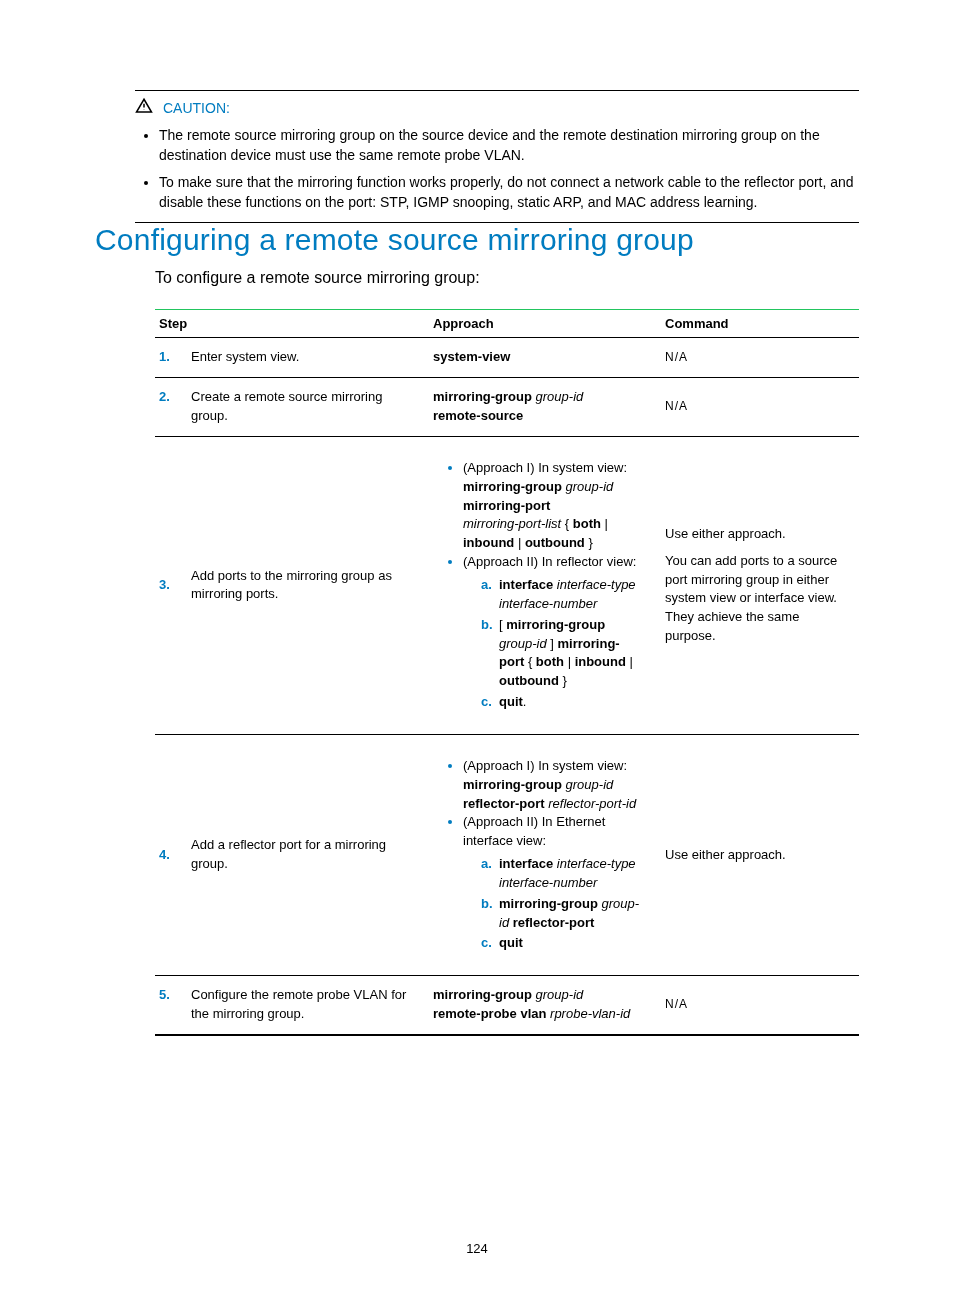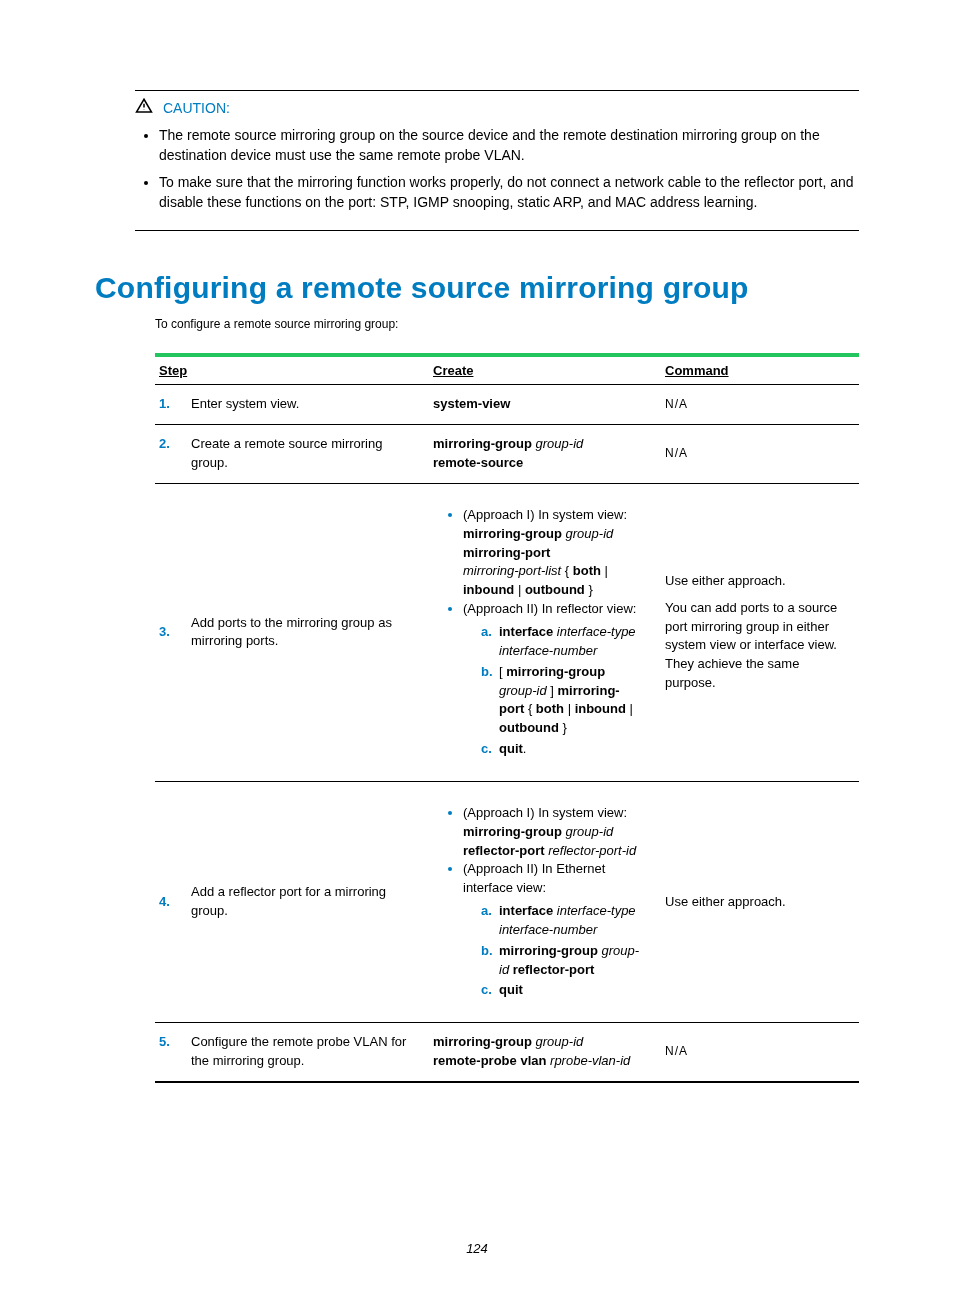--- a/index.html
+++ b/index.html
@@ -14,23 +14,22 @@
     width: 954px;
     margin: 0 auto;
     padding: 90px 95px 40px 95px;
     box-sizing: border-box;
     position: relative;
     min-height: 1296px;
   }
   .caution-box {
     border-top: 1px solid #000;
     border-bottom: 1px solid #000;
-    padding: 6px 0 14px 0;
+    padding: 6px 0 6px 0;
     margin-left: 40px;
-    margin-bottom: 40px;
   }
   .caution-header {
     display: flex;
     align-items: center;
     gap: 10px;
     color: #007cc0;
     font-size: 14px;
     margin-bottom: 4px;
   }
   .caution-header svg {
@@ -44,43 +43,42 @@
     margin: 0;
     padding-left: 24px;
     list-style: disc;
   }
   .caution-list li {
     padding: 4px 0;
     line-height: 1.4;
   }
   h2.section-title {
     color: #007cc0;
-    font-weight: 700;
+    font-weight: 400;
     font-size: 30px;
     margin: 0 0 12px 0;
     letter-spacing: 0.2px;
   }
   .intro-text {
     margin-left: 60px;
     margin-bottom: 22px;
-    font-size: 12px;
+    font-size: 16px;
   }
   table.steps {
     width: calc(100% - 60px);
     margin-left: 60px;
     border-collapse: collapse;
     font-size: 13px;
   }
   table.steps thead th {
     text-align: left;
     font-weight: bold;
-    border-top: 4px solid #22c55e;
+    border-top: 1px solid #22c55e;
     border-bottom: 1px solid #000;
     padding: 6px 8px 6px 4px;
-    text-decoration: underline;
   }
   table.steps tbody td {
     vertical-align: middle;
     border-bottom: 1px solid #000;
     padding: 10px 8px 10px 4px;
     line-height: 1.45;
   }
   table.steps tbody tr:last-child td {
     border-bottom: 2px solid #000;
   }
@@ -127,21 +125,20 @@
   }
   b, .bold { font-weight: bold; }
   i, .ital { }
   .page-number {
     position: absolute;
     bottom: 40px;
     left: 0;
     width: 954px;
     text-align: center;
     font-size: 13px;
-    font-style: italic;
   }
 </style>
 </head>
 <body>
 
 <div class="page">
 
   <div class="caution-box">
     <div class="caution-header">
       <span>
@@ -165,21 +162,21 @@
   <table class="steps">
     <colgroup>
       <col style="width:30px">
       <col style="width:240px">
       <col style="width:225px">
       <col>
     </colgroup>
     <thead>
       <tr>
         <th colspan="2">Step</th>
-        <th>Create</th>
+        <th>Approach</th>
         <th>Command</th>
       </tr>
     </thead>
     <tbody>
 
       <tr>
         <td class="step-num">1.</td>
         <td class="step-desc">Enter system view.</td>
         <td class="step-cmd"><b>system-view</b></td>
         <td class="na">N/A</td>

